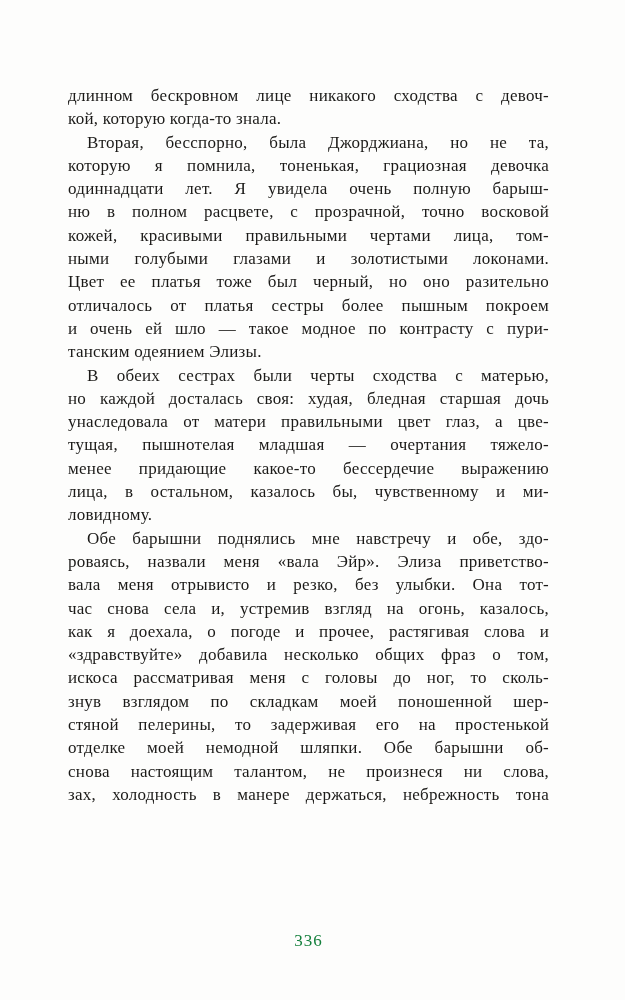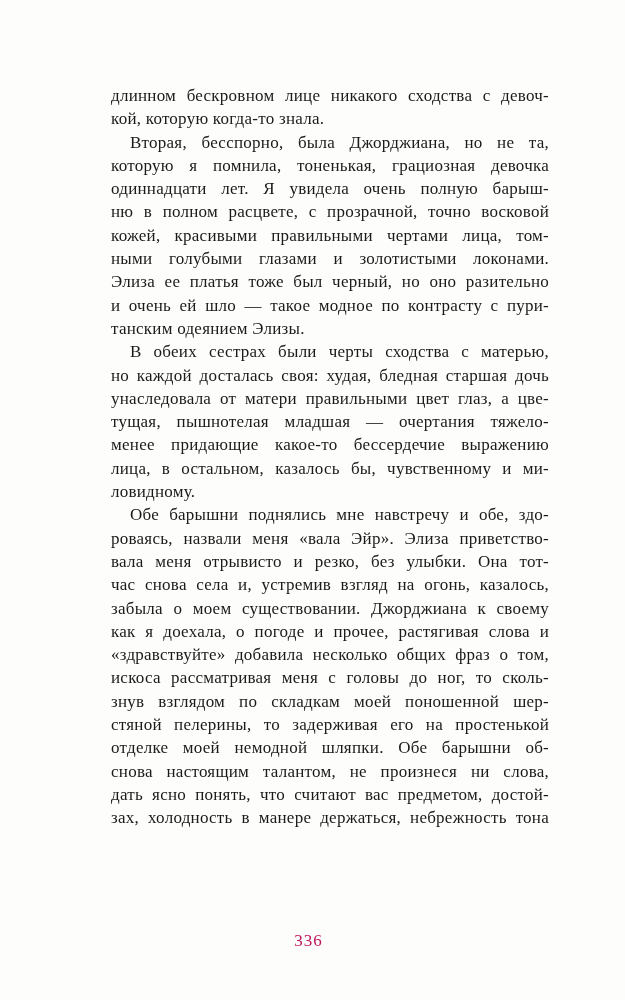--- a/index.html
+++ b/index.html
@@ -32,79 +32,77 @@
   }
   .line {
     font-size: 17px;
     line-height: 23.3px;
     height: 23.3px;
     white-space: normal;
     text-align: justify;
     text-align-last: justify;
     letter-spacing: 0.25px;
     overflow: hidden;
-    margin-left: 43px;
   }
   .line.indent {
     text-indent: 19px;
   }
   .line.para-end {
     text-align-last: left;
   }
   .page-number {
     position: absolute;
     top: 931px;
     left: 68px;
     width: 481px;
     text-align: center;
     font-size: 17px;
     letter-spacing: 1px;
-    color: #be185d;
+    color: #15803d;
   }
 </style>
 </head>
 <body>
 
 <div class="page">
   <div class="text-block" id="text-block">
       <div class="paragraph">
         <div class="line">длинном бескровном лице никакого сходства с девоч-</div>
         <div class="line para-end">кой, которую когда-то знала.</div>
       </div>
       <div class="paragraph">
         <div class="line indent">Вторая, бесспорно, была Джорджиана, но не та,</div>
         <div class="line">которую я помнила, тоненькая, грациозная девочка</div>
         <div class="line">одиннадцати лет. Я увидела очень полную барыш-</div>
         <div class="line">ню в полном расцвете, с прозрачной, точно восковой</div>
         <div class="line">кожей, красивыми правильными чертами лица, том-</div>
         <div class="line">ными голубыми глазами и золотистыми локонами.</div>
-        <div class="line">Элиза ее платья тоже был черный, но оно разительно</div>
+        <div class="line">Цвет ее платья тоже был черный, но оно разительно</div>
+        <div class="line">отличалось от платья сестры более пышным покроем</div>
         <div class="line">и очень ей шло — такое модное по контрасту с пури-</div>
         <div class="line para-end">танским одеянием Элизы.</div>
       </div>
       <div class="paragraph">
         <div class="line indent">В обеих сестрах были черты сходства с матерью,</div>
         <div class="line">но каждой досталась своя: худая, бледная старшая дочь</div>
         <div class="line">унаследовала от матери правильными цвет глаз, а цве-</div>
         <div class="line">тущая, пышнотелая младшая — очертания тяжело-</div>
         <div class="line">менее придающие какое-то бессердечие выражению</div>
         <div class="line">лица, в остальном, казалось бы, чувственному и ми-</div>
         <div class="line para-end">ловидному.</div>
       </div>
       <div class="paragraph">
         <div class="line indent">Обе барышни поднялись мне навстречу и обе, здо-</div>
         <div class="line">роваясь, назвали меня «вала Эйр». Элиза приветство-</div>
         <div class="line">вала меня отрывисто и резко, без улыбки. Она тот-</div>
         <div class="line">час снова села и, устремив взгляд на огонь, казалось,</div>
-        <div class="line">забыла о моем существовании. Джорджиана к своему</div>
         <div class="line">как я доехала, о погоде и прочее, растягивая слова и</div>
         <div class="line">«здравствуйте» добавила несколько общих фраз о том,</div>
         <div class="line">искоса рассматривая меня с головы до ног, то сколь-</div>
         <div class="line">знув взглядом по складкам моей поношенной шер-</div>
         <div class="line">стяной пелерины, то задерживая его на простенькой</div>
         <div class="line">отделке моей немодной шляпки. Обе барышни об-</div>
         <div class="line">снова настоящим талантом, не произнеся ни слова,</div>
-        <div class="line">дать ясно понять, что считают вас предметом, достой-</div>
         <div class="line">зах, холодность в манере держаться, небрежность тона</div>
       </div>
     </div>
   <div class="page-number">336</div>
 </div>
 
 </body></html>

